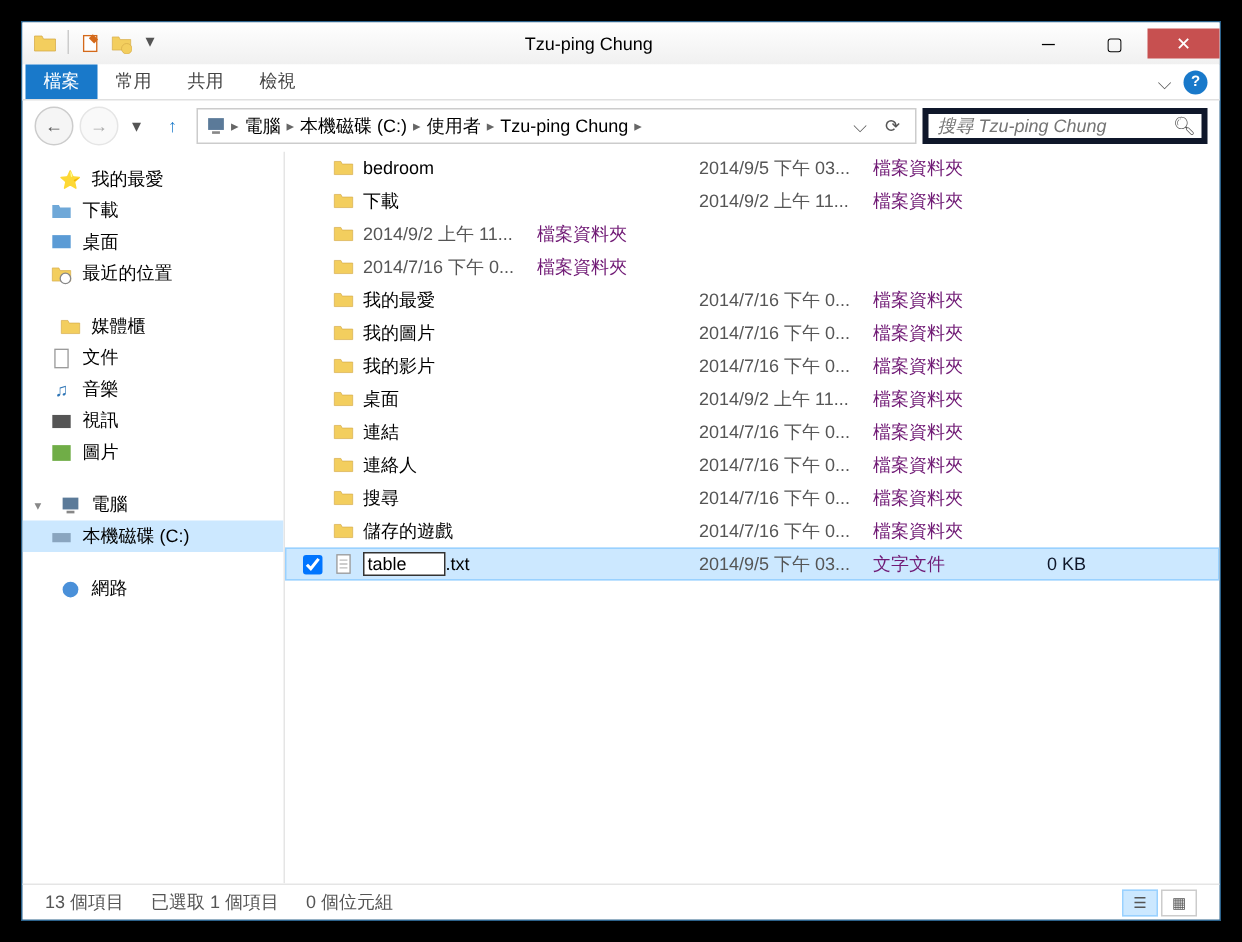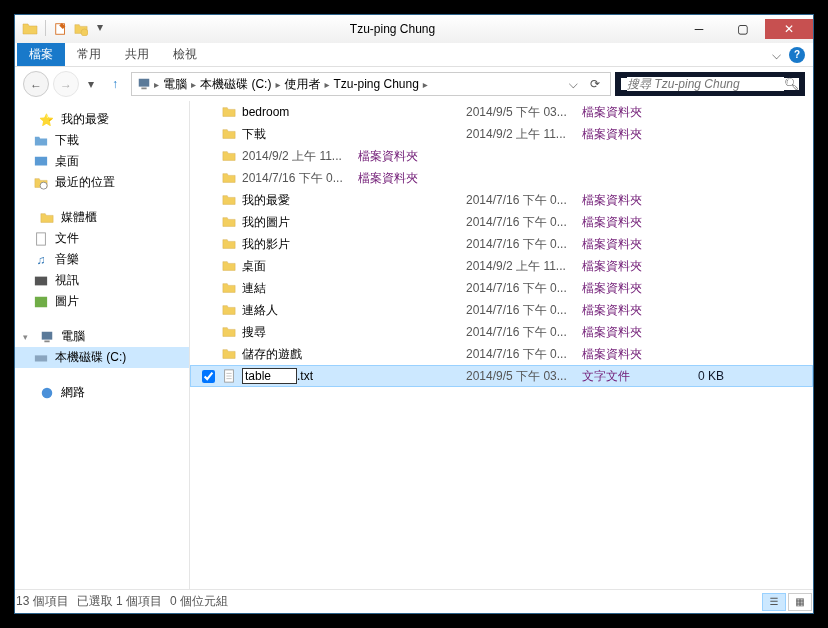--- a/index.html
+++ b/index.html
@@ -26,21 +26,21 @@
     .nav-btn.back { border-radius: 50%; width: 26px; height: 26px; }
     .nav-btn.fwd { border-radius: 50%; width: 26px; height: 26px; opacity: 0.5; }
     .nav-down { width: 16px; color: #555; text-align: center; }
     .nav-up { width: 24px; height: 24px; display: flex; align-items: center; justify-content: center; color: #1979ca; }
     .address-bar { flex: 1; height: 24px; border: 1px solid #ccc; display: flex; align-items: center; padding: 0 4px; }
     .breadcrumb { display: flex; align-items: center; font-size: 12px; }
     .crumb { padding: 0 2px; }
     .crumb-sep { color: #666; padding: 0 2px; font-size: 10px; }
     .addr-spacer { flex: 1; }
     .addr-btn { padding: 0 6px; color: #555; }
-    .search-box { width: 190px; height: 24px; border: 6px solid #0f172a; display: flex; align-items: center; padding: 0 6px; }
+    .search-box { width: 190px; height: 24px; border: 4px solid #0f172a; display: flex; align-items: center; padding: 0 6px; }
     .search-input { flex: 1; border: none; outline: none; font-size: 12px; color: #888; font-style: italic; }
     .search-icon { color: #555; }
     
     .content-area { flex: 1; display: flex; overflow: hidden; }
     
     .nav-pane { width: 175px; border-right: 1px solid #e5e5e5; padding: 8px 0; overflow-y: auto; }
     .nav-group { margin-bottom: 14px; }
     .nav-item { display: flex; align-items: center; padding: 2px 0 2px 18px; gap: 6px; cursor: default; }
     .nav-item.header { padding-left: 8px; font-size: 12px; }
     .nav-item.selected { background: #cce8ff; }
@@ -62,21 +62,21 @@
     .file-row .col-check { visibility: hidden; }
     .file-row.selected .col-check { visibility: visible; }
     .file-icon { width: 18px; height: 16px; display: flex; align-items: center; justify-content: center; margin-right: 4px; }
     .file-name { width: 224px; font-size: 12px; display: flex; align-items: center; }
     .file-date { width: 116px; font-size: 12px; color: #555; }
     .file-type { width: 116px; font-size: 12px; color: #701a75; }
     .file-size { flex: 1; text-align: left; padding-right: 24px; font-size: 12px; color: #0f172a; }
     .rename-input { border: 1px solid #333; background: #fff; padding: 0 2px; font-size: 12px; width: 55px; height: 16px; }
     .rename-ext { font-size: 12px; }
     
-    .status-bar { height: 24px; border-top: 1px solid #e5e5e5; display: flex; align-items: center; padding: 0 1px; font-size: 12px; color: #555; gap: 8px; }
+    .status-bar { height: 24px; border-top: 1px solid #e5e5e5; display: flex; align-items: center; padding: 0 15px; font-size: 12px; color: #555; gap: 18px; }
     .status-spacer { flex: 1; }
     .view-btns { display: flex; gap: 2px; }
     .view-btn { width: 24px; height: 18px; border: 1px solid #ccc; display: flex; align-items: center; justify-content: center; font-size: 10px; }
     .view-btn.active { background: #cce8ff; border-color: #99d1ff; }
     
     .folder-svg { fill: #f3ce5e; stroke: #d4a947; stroke-width: 0.5; }
     .computer-svg { fill: #5b7a99; }
     .drive-svg { fill: #8aa5bf; }
     .doc-svg { fill: #fff; stroke: #999; }
   </style>

